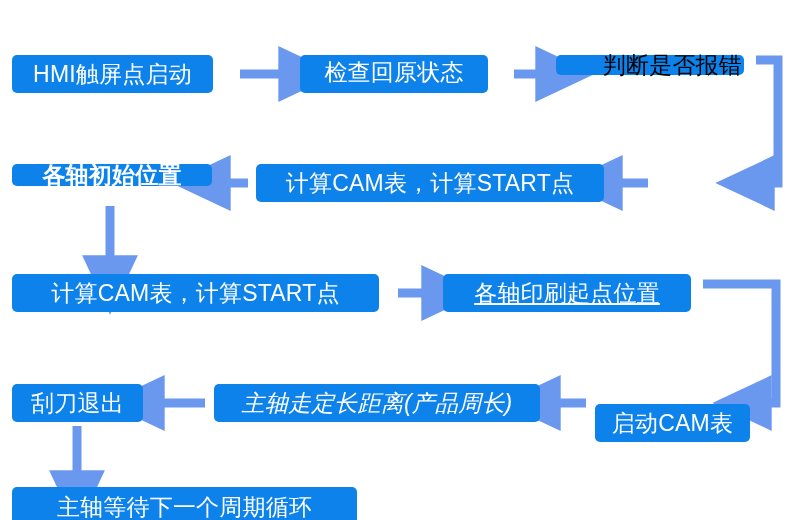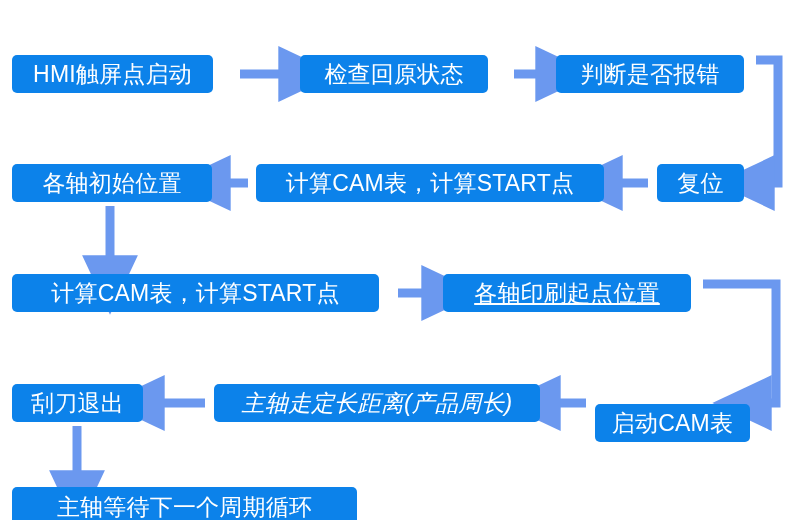--- a/index.html
+++ b/index.html
@@ -99,33 +99,30 @@
     </g>
 
     <g>
       <line x1="77" y1="394" x2="77" y2="441" stroke="#6b98ef" stroke-width="9" marker-end="url(#arrow-r)"></line>
     </g>
   </svg>
 
   <div class="node" style="left: 12px; top: 23px; width: 201px; height: 38px; font-size: 23px; background: rgb(12, 130, 234); color: rgb(255, 255, 255);">
     <span class="label">HMI触屏点启动</span>
   </div>
-  <div class="node" style="left: 300px; top: 23px; width: 188px; height: 38px; font-size: 23px; background: rgb(12, 130, 234); color: rgb(255, 255, 255);">
+  <div class="node" style="left: 300px; top: 23px; width: 188px; height: 38px; font-size: 23px; background: rgb(12, 130, 234); color: rgb(255, 255, 255); font-family: Liberation Mono, monospace;">
     <span class="label">检查回原状态</span>
   </div>
-  <div class="node" style="left: 556px; top: 23px; width: 188px; height: 38px; font-size: 23px; background: rgb(12, 130, 234); color: #ffffff;">
+  <div class="node" style="left: 556px; top: 23px; width: 188px; height: 20px; font-size: 23px; background: rgb(12, 130, 234); color: #000000; justify-content: flex-end;">
     <span class="label">判断是否报错</span>
-  </div>
-  <div class="node" style="left: 657px; top: 132px; width: 87px; height: 38px; font-size: 23px; background: rgb(12, 130, 234); color: rgb(255, 255, 255);">
-    <span class="label">复位</span>
   </div>
   <div class="node" style="left: 256px; top: 132px; width: 348px; height: 38px; font-size: 23px; background: rgb(12, 130, 234); color: rgb(255, 255, 255);">
     <span class="label">计算CAM表，计算START点</span>
   </div>
-  <div class="node" style="left: 12px; top: 132px; width: 200px; height: 38px; font-size: 23px; background: rgb(12, 130, 234); color: rgb(255, 255, 255);">
+  <div class="node" style="left: 12px; top: 132px; width: 200px; height: 22px; font-size: 23px; background: rgb(12, 130, 234); color: rgb(255, 255, 255); font-weight: bold;">
     <span class="label">各轴初始位置</span>
   </div>
   <div class="node" style="left: 12px; top: 242px; width: 367px; height: 38px; font-size: 23px; background: rgb(12, 130, 234); color: rgb(255, 255, 255);">
     <span class="label">计算CAM表，计算START点</span>
   </div>
   <div class="node" style="left: 443px; top: 242px; width: 248px; height: 38px; font-size: 23px; background: rgb(12, 130, 234); color: rgb(255, 255, 255); text-decoration: underline;">
     <span class="label">各轴印刷起点位置</span>
   </div>
   <div class="node" style="left: 595px; top: 372px; width: 155px; height: 38px; font-size: 23px; background: rgb(12, 130, 234); color: rgb(255, 255, 255);">
     <span class="label">启动CAM表</span>

